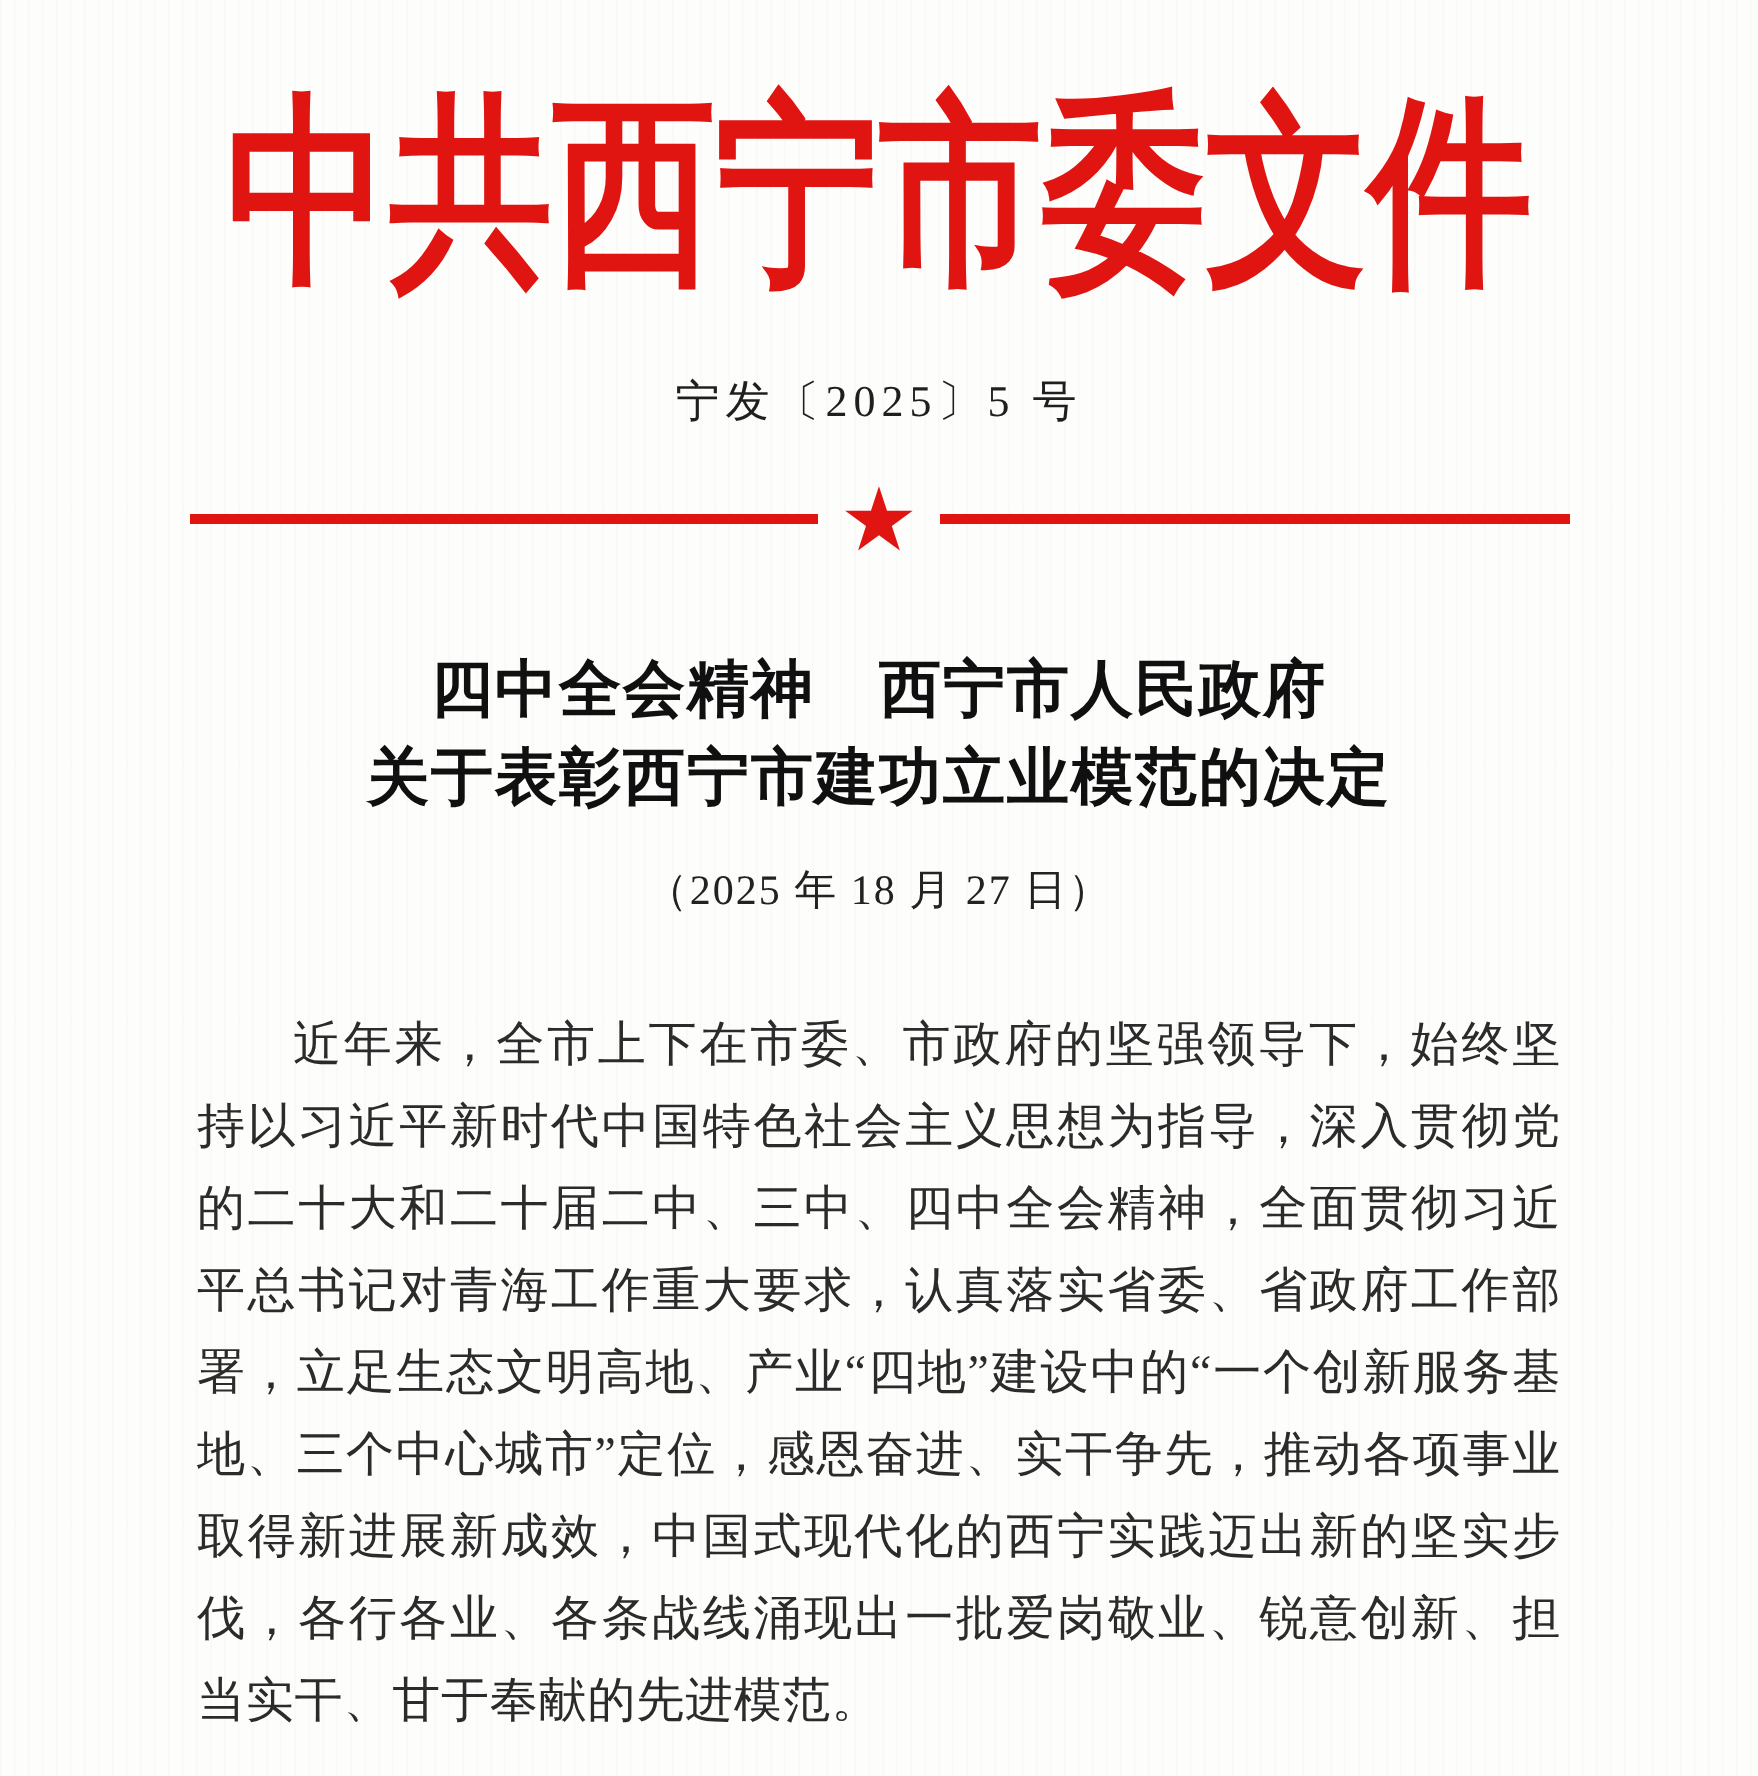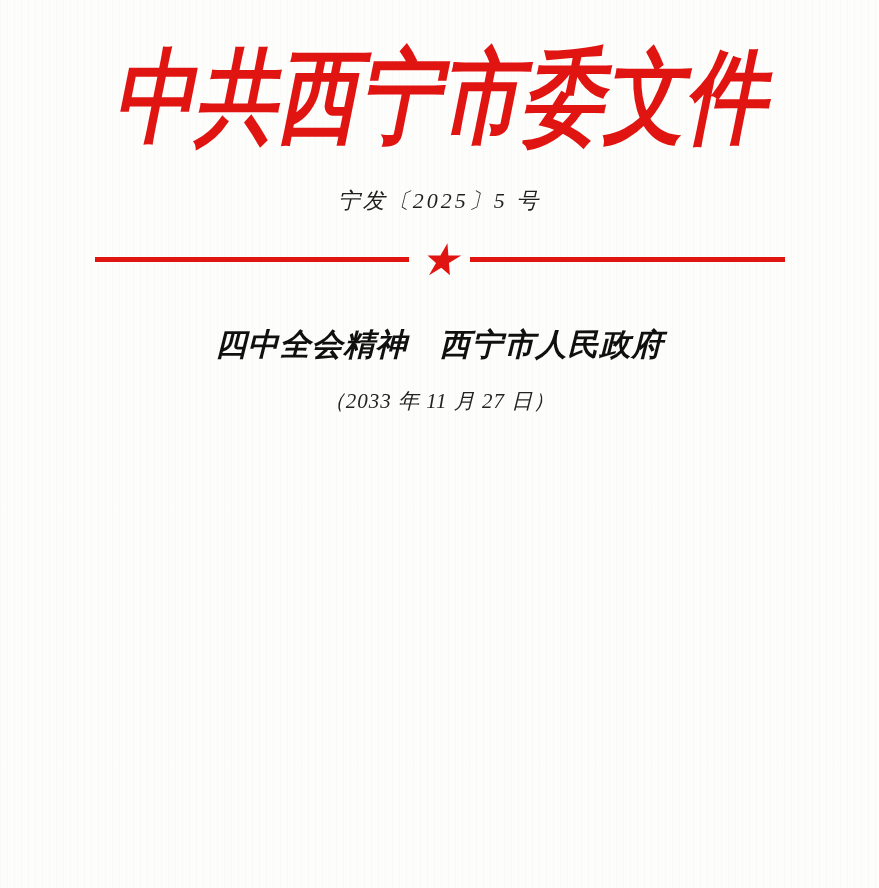--- a/index.html
+++ b/index.html
@@ -13,21 +13,20 @@
     background-color: #fdfdfc;
     background-image: repeating-linear-gradient(90deg, rgba(0,0,0,0.015) 0 1px, transparent 1px 7px);
     font-family: "Liberation Serif", serif;
     --accent: #e01512;
     --ink: #1f1f1f;
   }
   .page {
     width: 100%;
     height: 100%;
     box-sizing: border-box;
-    font-style: italic;
   }
   .banner {
     margin: 0;
     padding-top: 44px;
     text-align: center;
     color: var(--accent);
     font-size: 102px;
     font-weight: 900;
     line-height: 1.05;
     white-space: nowrap;
@@ -97,18 +96,20 @@
   <div class="doc-number">宁发〔2025〕5 号</div>
 
   <div class="divider">
     <span class="rule"></span>
     <span class="star">★</span>
     <span class="rule"></span>
   </div>
 
   <div class="title">
     <div>四中全会精神　西宁市人民政府</div>
+    <div>关于表彰西宁市建功立业模范的决定</div>
   </div>
 
-  <div class="date">（2033 年 11 月 27 日）</div>
+  <div class="date">（2025 年 18 月 27 日）</div>
 
+  <p class="body-text">近年来，全市上下在市委、市政府的坚强领导下，始终坚持以习近平新时代中国特色社会主义思想为指导，深入贯彻党的二十大和二十届二中、三中、四中全会精神，全面贯彻习近平总书记对青海工作重大要求，认真落实省委、省政府工作部署，立足生态文明高地、产业“四地”建设中的“一个创新服务基地、三个中心城市”定位，感恩奋进、实干争先，推动各项事业取得新进展新成效，中国式现代化的西宁实践迈出新的坚实步伐，各行各业、各条战线涌现出一批爱岗敬业、锐意创新、担当实干、甘于奉献的先进模范。</p>
 
 </div>
 
 </body></html>

